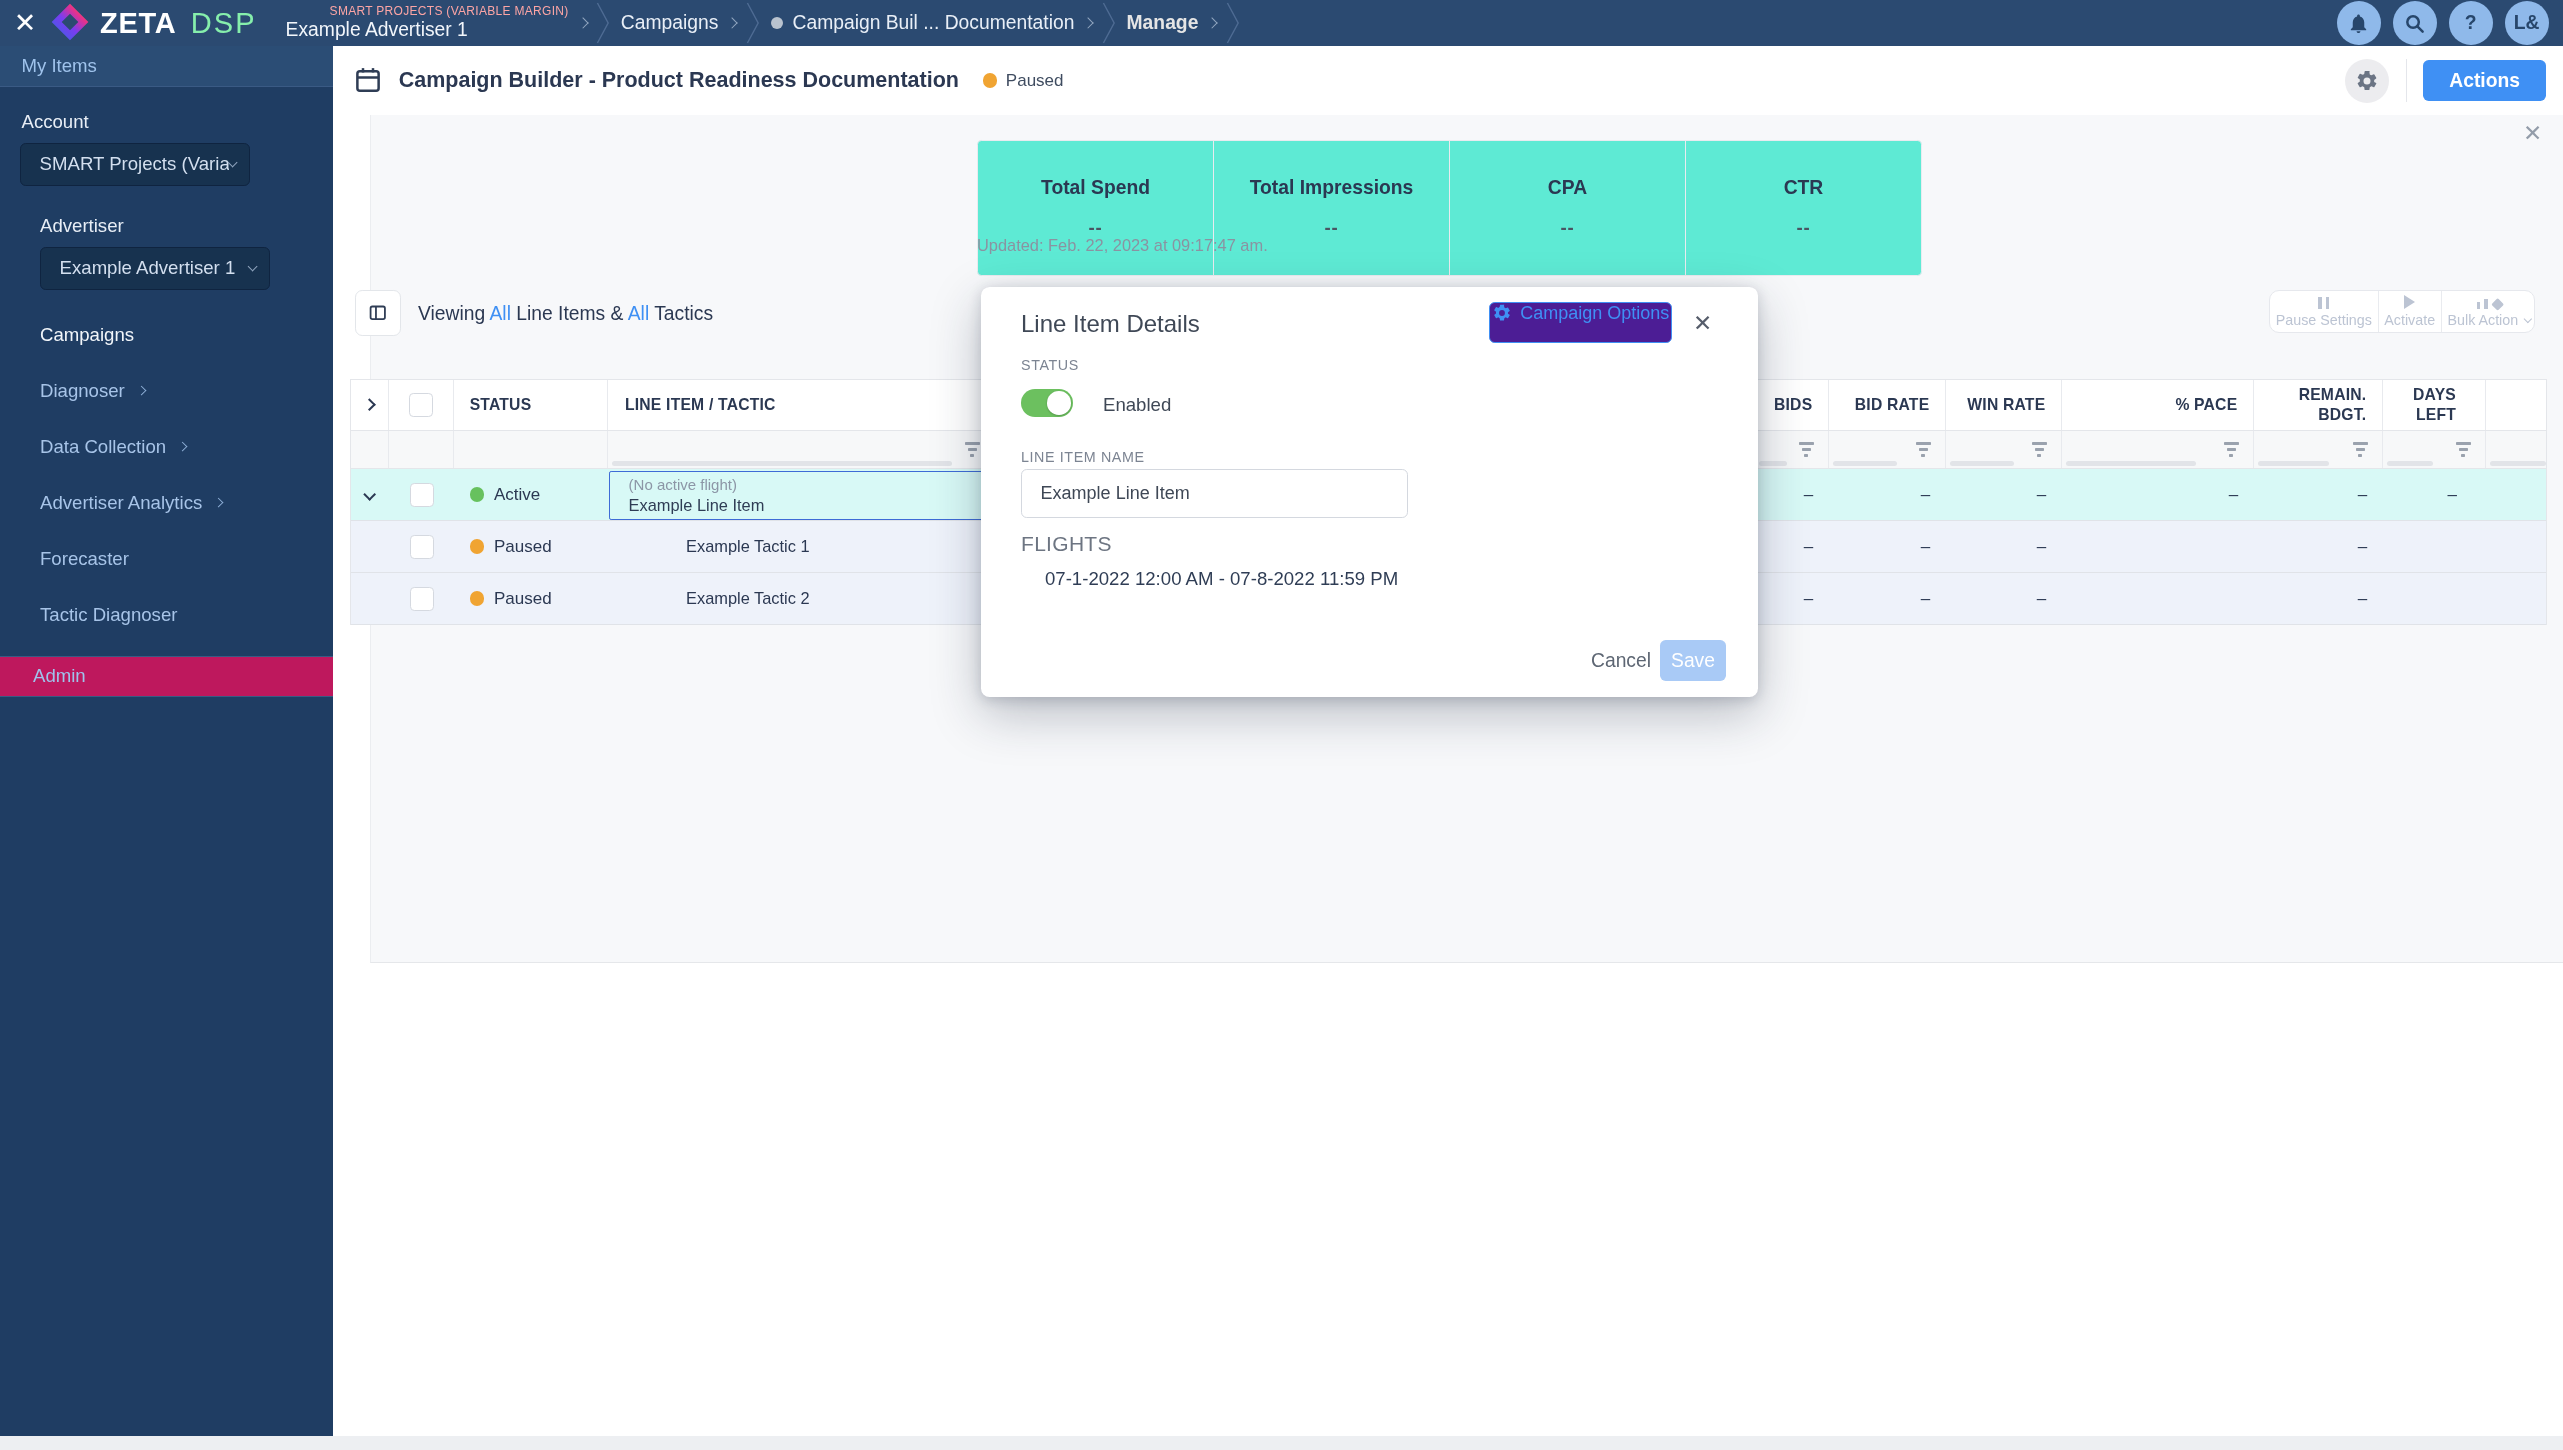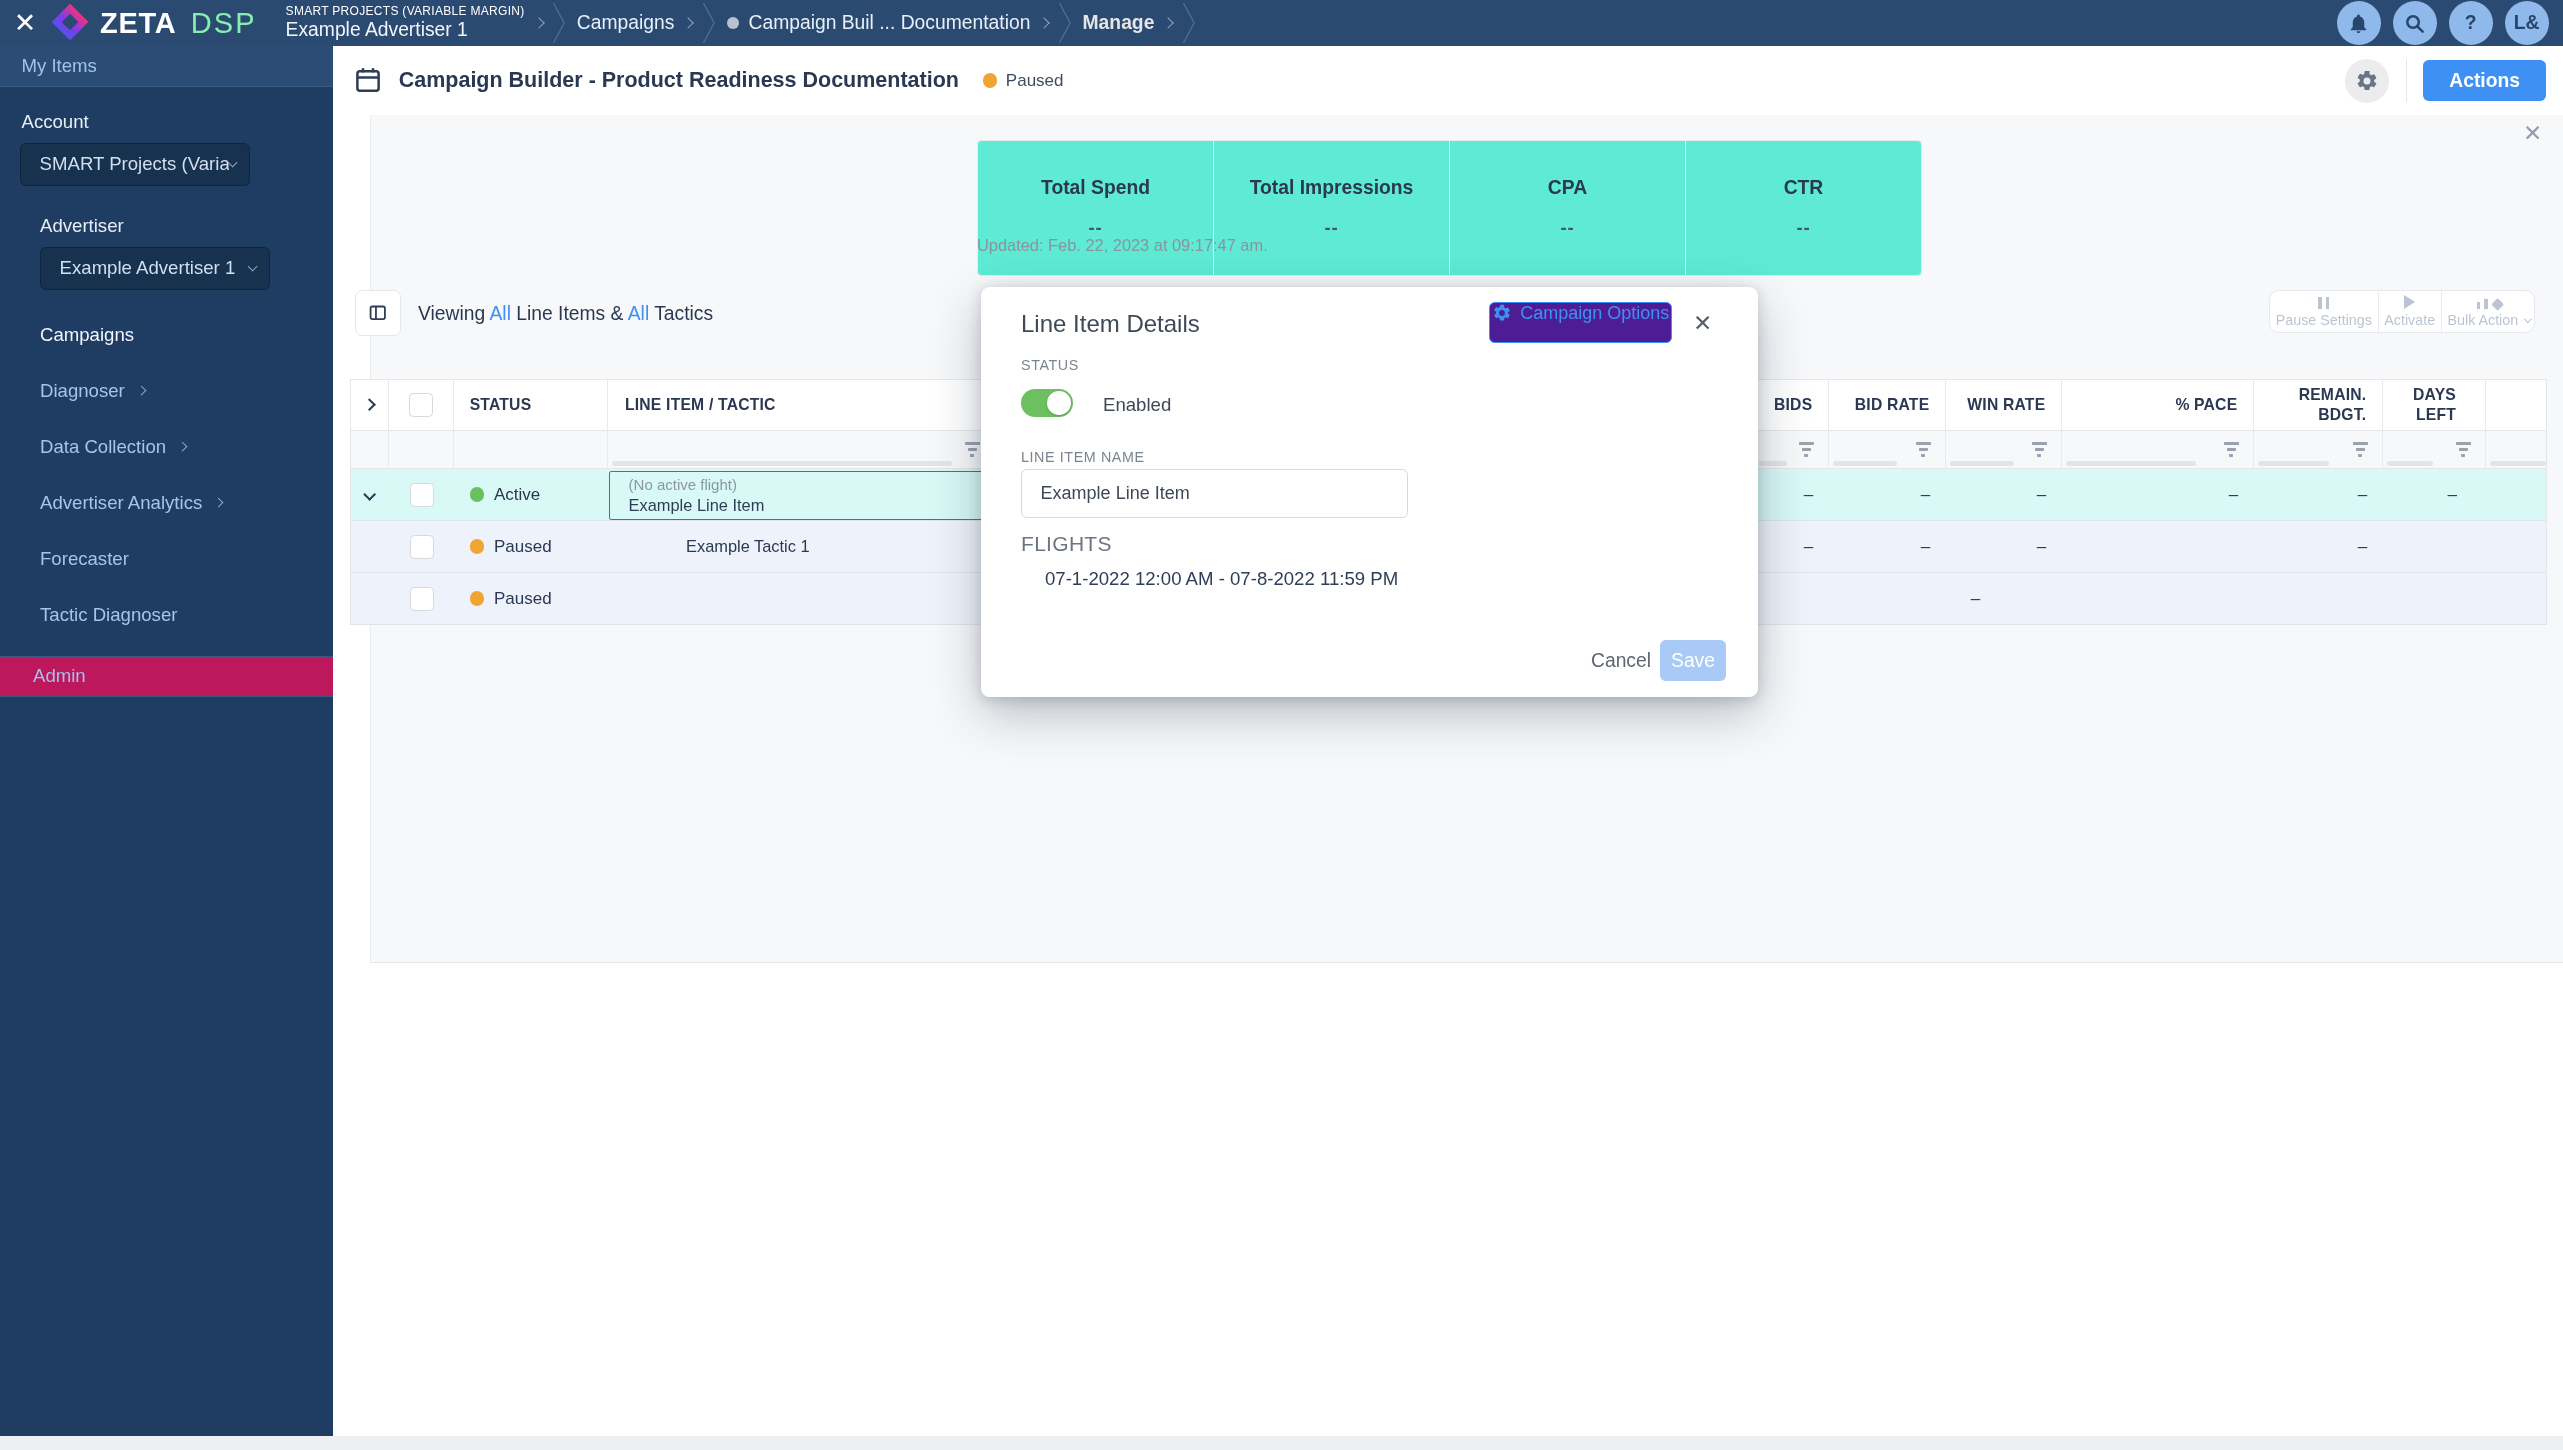--- a/index.html
+++ b/index.html
@@ -10,21 +10,21 @@
   
   .topbar { left:0; top:0; width:2563px; height:46px; background:#2b4a71; display:flex; align-items:center; z-index:50; }
   .tb-close { width:50px; display:flex; justify-content:center; align-items:center; color:#ffffff; font-size:27px; font-weight:300; cursor:default; }
   .logo { display:flex; align-items:center; gap:10px; margin-right:29px; }
   .logo-zeta { color:#ffffff; font-weight:700; font-size:29px; letter-spacing:0.7px; }
   .logo-dsp { color:#86efac; font-weight:400; font-size:29px; letter-spacing:2.1px; margin-left:4.3px; }
   .crumbs { display:flex; align-items:center; height:46px; }
   .bc-sep { height:46px; width:14.3px; flex:0 0 auto; margin:0 10px; }
   .crumb { display:flex; align-items:center; gap:10px; color:#e9eff7; font-size:19.3px; white-space:nowrap; }
   .crumb .two-line { display:flex; flex-direction:column; justify-content:center; line-height:1.15; }
-  .crumb .eyebrow { font-size:12px; color:#ffffff; letter-spacing:0.3px; }
+  .crumb .eyebrow { font-size:12px; color:#fca5a5; letter-spacing:0.3px;margin-left:44px; }
   .crumb .main { font-size:19.3px; color:#f2f6fb; }
   .crumb.bold { font-weight:700; color:#e5e5e5; }
   .bc-dot { width:12px; height:12px; border-radius:50%; background:#b9c3cf; flex:0 0 auto; }
   .chev { display:inline-block; width:7.9px; height:7.9px; border-right:1.8px solid #93a7c0; border-bottom:1.8px solid #93a7c0; }
   .chev.right { transform:rotate(-45deg); }
   .chev.down  { transform:rotate(45deg); }
   .tb-right { margin-left:auto; display:flex; align-items:center; gap:12px; padding-right:14.3px; }
   .tb-circle { width:44px; height:44px; border-radius:50%; background:#8fb9ea; display:flex; align-items:center; justify-content:center; color:#27466b; font-weight:700; font-size:19.3px; }
 
   
@@ -530,20 +530,23 @@
     <div class="tc c-exp"></div>
     <div class="tc c-chk">
         <span class="checkbox"></span>
       </div>
     <div class="tc c-status">
         <span class="st">
           <span class="dot orange"></span>
           <span>Paused</span>
         </span>
       </div>
+    <div class="tc c-name">
+        <span class="tactic-name">Example Tactic 2</span>
+      </div>
     <div class="tc c-hidden"></div>
     <div class="tc c-bids num">
         <span class="dash">–</span>
       </div>
     <div class="tc c-bidrate num">
         <span class="dash">–</span>
       </div>
     <div class="tc c-winrate num">
         <span class="dash">–</span>
       </div>

